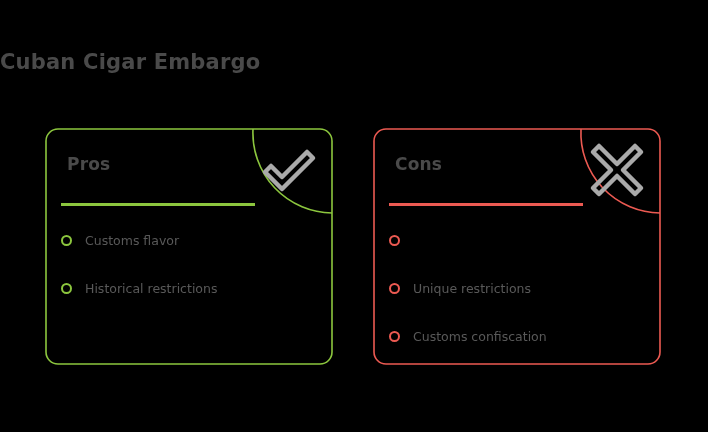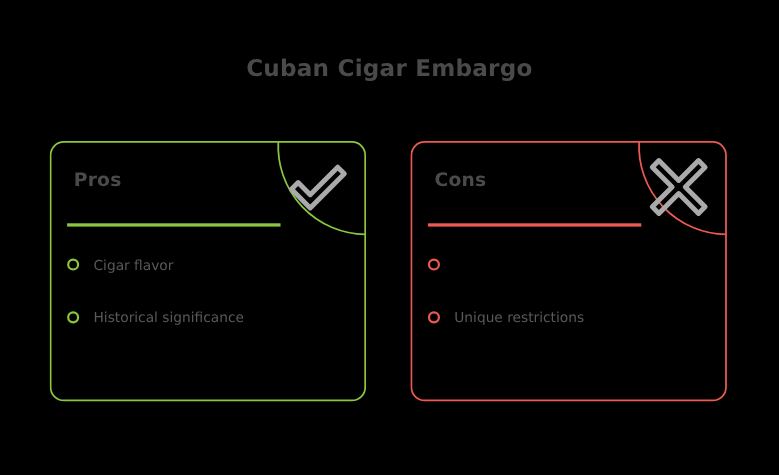--- a/index.html
+++ b/index.html
@@ -13,21 +13,20 @@
     font-family: "DejaVu Sans", "Liberation Sans", sans-serif;
     overflow: hidden;
     position: relative;
   }
 
   #page-title {
     position: absolute;
     left: 0;
     top: 50px;
     width: 708px;
-    text-align: center;
     font-size: 21px;
     font-weight: bold;
     color: #4a4a4a;
     letter-spacing: 0.2px;
   }
 
   .card {
     position: absolute;
     top: 128px;
     width: 288px;
@@ -121,25 +120,25 @@
   <svg class="corner-icon" viewBox="0 0 86 86">
     <path d="M 18 44 L 24 38 L 35 49 L 60 24 L 66 30 L 35 61 Z" fill="none" stroke="#aaaaaa" stroke-width="4.5" stroke-linejoin="round"></path>
   </svg>
 
   <div class="card-heading">Pros</div>
   <div class="card-divider" id="divider-pros"></div>
 
   <ul class="card-list">
     <li class="list-item">
       <span class="bullet-ring"></span>
-      <span class="list-label">Cigar flavor</span>
+      <span class="list-label">Customs flavor</span>
     </li>
     <li class="list-item">
       <span class="bullet-ring"></span>
-      <span class="list-label">Historical significance</span>
+      <span class="list-label">Historical restrictions</span>
     </li>
   </ul>
 </div>
 
 <div class="card" id="card-cons">
 
   <svg class="card-frame" viewBox="0 0 288 238">
     <path d="M 208 1 L 275 1 A 12 12 0 0 1 287 13 L 287 224 A 12 12 0 0 1 275 236 L 13 236 A 12 12 0 0 1 1 224 L 1 13 A 12 12 0 0 1 13 1 L 208 1" fill="none" stroke="#ec5a52" stroke-width="1.6"></path>
     <path d="M 208 1 A 80 80 0 0 0 287 85" fill="none" stroke="#ec5a52" stroke-width="1.6"></path>
   </svg>
@@ -152,14 +151,18 @@
   <div class="card-divider" id="divider-cons"></div>
 
   <ul class="card-list">
     <li class="list-item">
       <span class="bullet-ring"></span>
     </li>
     <li class="list-item">
       <span class="bullet-ring"></span>
       <span class="list-label">Unique restrictions</span>
     </li>
+    <li class="list-item">
+      <span class="bullet-ring"></span>
+      <span class="list-label">Customs confiscation</span>
+    </li>
   </ul>
 </div>
 
 </body></html>

